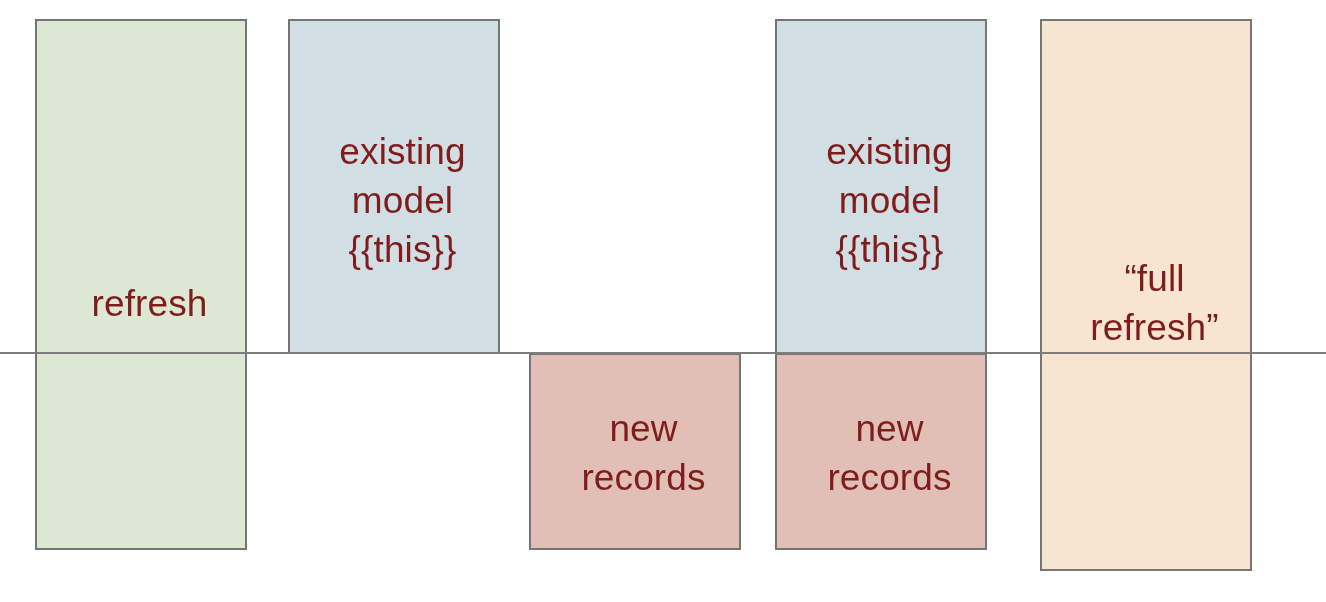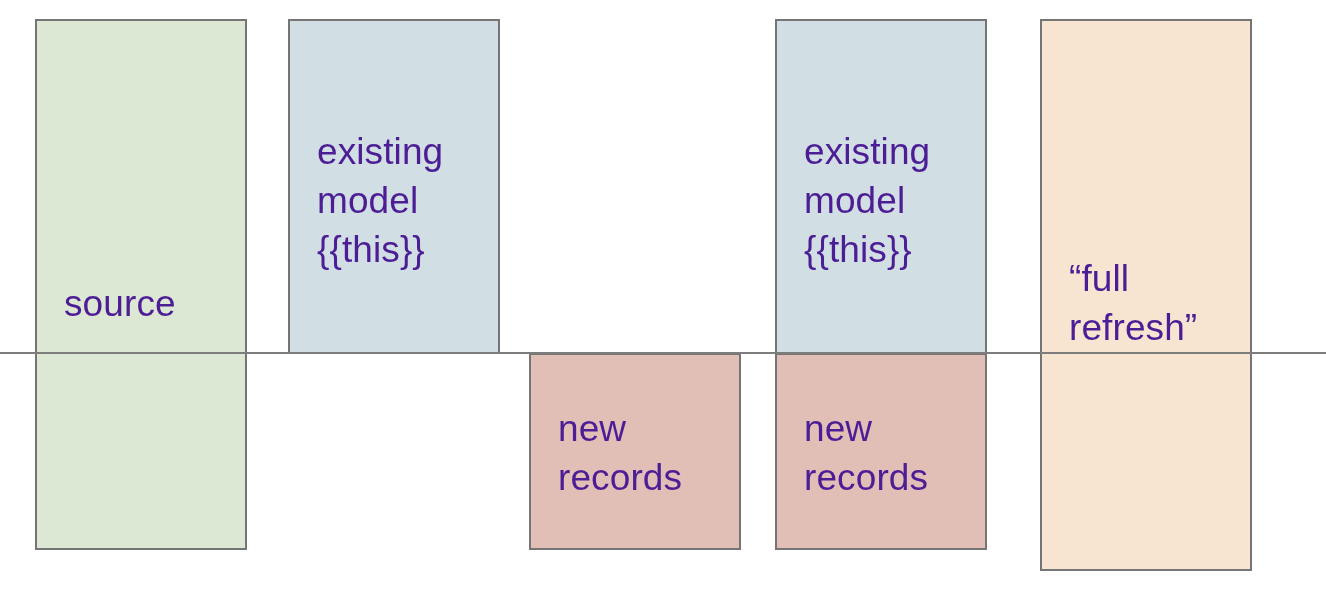--- a/index.html
+++ b/index.html
@@ -31,24 +31,24 @@
     box-sizing: border-box;
     border: 2px solid #757575;
     display: block;
   }
   .block .label {
     position: absolute;
     left: 27px;
     right: 10px;
     font-size: 37px;
     line-height: 49px;
-    color: #4c1d95;
+    color: #7f1d1d;
     letter-spacing: 0.1px;
     white-space: pre-line;
-    text-align: left;
+    text-align: center;
   }
   
   .b-source   { left: 35px;   top: 19px;  width: 212px; height: 531px; background: #dce8d3; }
   .b-existing1{ left: 288px;  top: 19px;  width: 212px; height: 335px; background: #d1dee3; }
   .b-new1     { left: 529px;  top: 353px; width: 212px; height: 197px; background: #e2bfb6; }
   .b-existing2{ left: 775px;  top: 19px;  width: 212px; height: 335px; background: #d1dee3; }
   .b-new2     { left: 775px;  top: 353px; width: 212px; height: 197px; background: #e2bfb6; }
   .b-full     { left: 1040px; top: 19px;  width: 212px; height: 552px; background: #f8e5d1; }
 
   
@@ -58,21 +58,21 @@
   .b-existing2 .label { top: 106px; }
   .b-new2      .label { top: 49px; }
   .b-full      .label { top: 233px; }
 </style>
 </head>
 <body>
 
 <div id="canvas">
 
   <div class="block b-source">
-    <div class="label">source</div>
+    <div class="label">refresh</div>
   </div>
 
   <div class="block b-existing1">
     <div class="label">existing
 model
 {{this}}</div>
   </div>
 
   <div class="block b-new1">
     <div class="label">new

